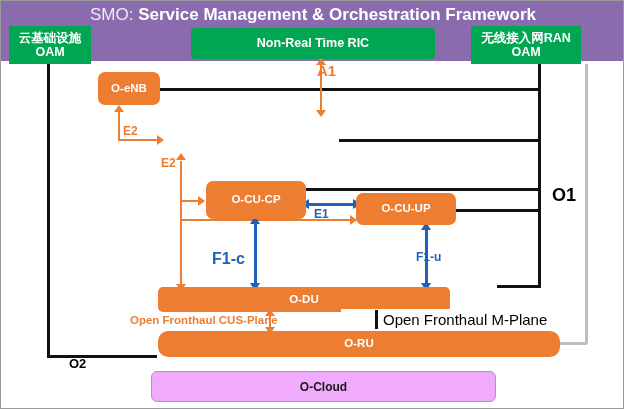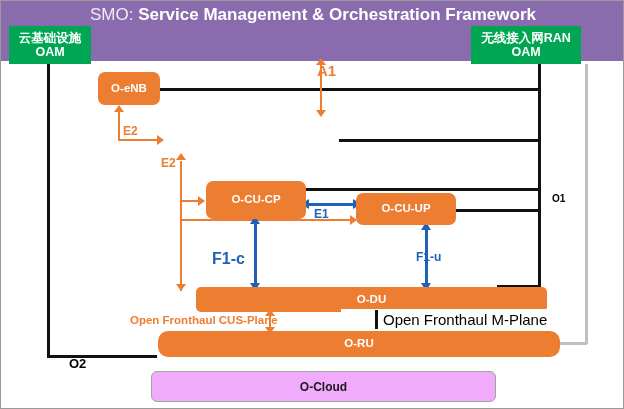--- a/index.html
+++ b/index.html
@@ -36,21 +36,21 @@
   .obox{
     position:absolute;background:#ED7D31;color:#ffffff;font-weight:700;
     display:flex;align-items:center;justify-content:center;text-align:center;
     border-radius:7px;box-sizing:border-box;line-height:1.2;font-size:11.5px;
     z-index:6;
   }
   #o-enb{left:97px;top:71px;width:62px;height:33px;}
   #nrt-ran-ric{left:163px;top:112px;width:177px;height:44px;font-size:12px;}
   #o-cu-cp{left:205px;top:180px;width:100px;height:38px;}
   #o-cu-up{left:355px;top:192px;width:100px;height:32px;}
-  #o-du{left:157px;top:286px;width:351px;height:25px;border-radius:5px;margin-left:38px;}
+  #o-du{left:157px;top:286px;width:292px;height:25px;border-radius:5px;}
   #o-ru{left:157px;top:330px;width:402px;height:26px;border-radius:10px;}
   
   #o-cloud{
     position:absolute;left:150px;top:370px;width:345px;height:31px;
     background:#f0abfc;border:1px solid #9aa89a;border-radius:6px;
     color:#1a1a1a;font-weight:700;font-size:12px;
     display:flex;align-items:center;justify-content:center;box-sizing:border-box;
     z-index:6;
   }
   
@@ -76,21 +76,21 @@
   .lab{position:absolute;font-weight:700;white-space:nowrap;z-index:7;}
   .lab-o{color:#ED7D31;}
   .lab-b{color:#1F61B8;}
   .lab-k{color:#000000;}
   #lbl-a1{left:316px;top:61px;font-size:15px;}
   #lbl-e2a{left:122px;top:123px;font-size:12px;}
   #lbl-e2b{left:160px;top:155px;font-size:12px;}
   #lbl-e1{left:313px;top:206px;font-size:12px;}
   #lbl-f1c{left:211px;top:249px;font-size:16px;}
   #lbl-f1u{left:415px;top:249px;font-size:12px;}
-  #lbl-o1{left:551px;top:192px;font-size:10px;font-weight:700;}
+  #lbl-o1{left:551px;top:184px;font-size:18px;font-weight:700;}
   #lbl-o2{left:68px;top:355px;font-size:13px;font-weight:700;}
   #lbl-cus{left:129px;top:313px;font-size:11.5px;}
   #lbl-mplane{
     left:374px;top:309px;font-size:15px;color:#000;font-weight:400;
     background:#fff;padding-left:5px;border-left:3px solid #111;line-height:19px;
   }
   #mplane-mask{position:absolute;left:340px;top:308px;width:225px;height:21px;background:#fff;z-index:6;}
 </style>
 </head>
 <body>
@@ -100,20 +100,23 @@
   <div class="smo-bar"></div>
   <div class="smo-title"><span class="smo-pre">SMO: </span><span class="smo-strong">Service Management &amp; Orchestration Framework</span></div>
 
   <div class="gbox" id="cloud-oam">
     <div>
       <div>云基础设施</div>
       <div>OAM</div>
     </div>
   </div>
 
+  <div class="gbox" id="nrt-ric">
+    <span>Non-Real Time RIC</span>
+  </div>
 
   <div class="gbox" id="ran-oam">
     <div>
       <div>无线接入网RAN</div>
       <div>OAM</div>
     </div>
   </div>
 
   <div class="ln blk-v" style="left:46px;top:63px;height:294px;"></div>
   <div class="ln blk-h" style="left:46px;top:354px;width:110px;"></div>

